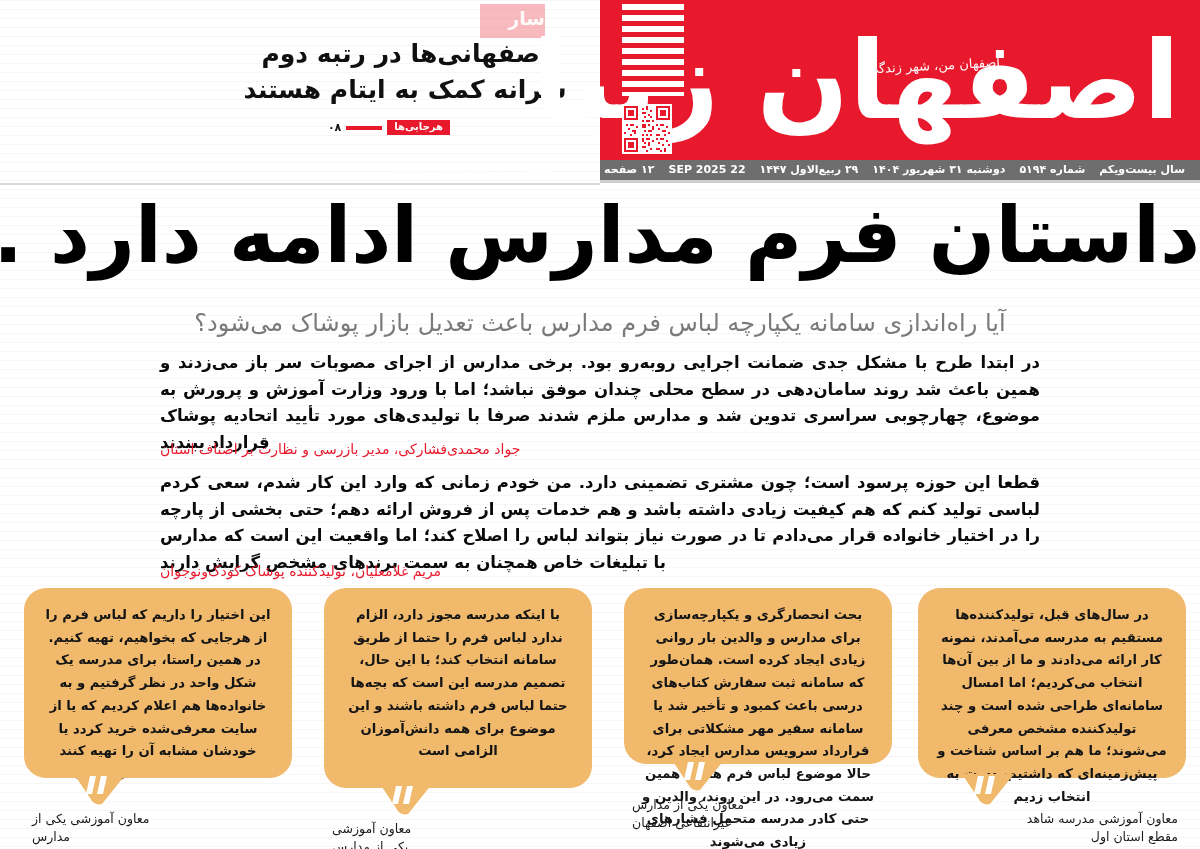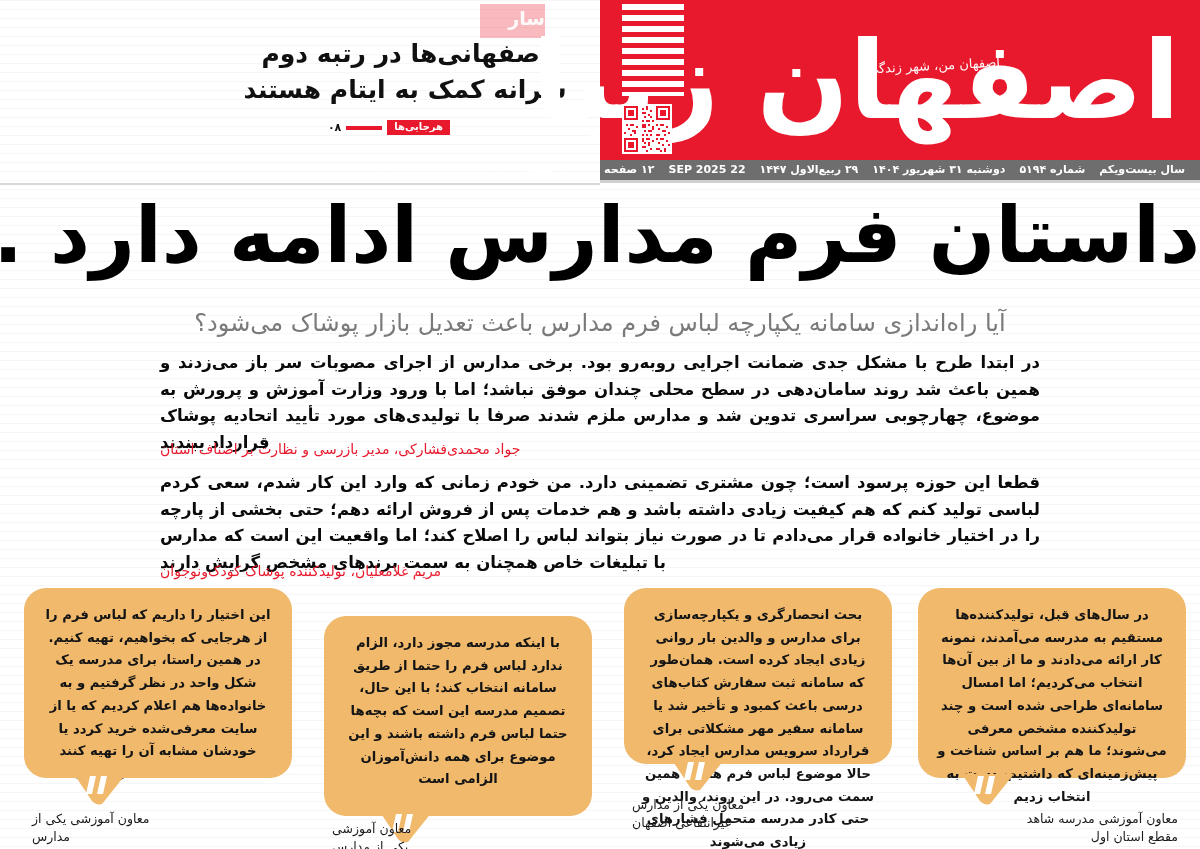--- a/index.html
+++ b/index.html
@@ -358,21 +358,21 @@
     position: absolute;
     font-size: 12.5px;
     color: #1a1a1a;
     line-height: 1.45;
     direction: rtl;
     white-space: pre-line;
   }
 
   #bcol0 .bubble { height: 190px; }
   #bcol1 .bubble { height: 176px; }
-  #bcol2 .bubble { height: 200px; margin-top: 28px; }
+  #bcol2 .bubble { height: 200px; }
   #bcol3 .bubble { height: 190px; }
 
   #bcol0 .bubble-tail { left: 42px; }
   #bcol1 .bubble-tail { left: 46px; }
   #bcol2 .bubble-tail { left: 54px; }
   #bcol3 .bubble-tail { left: 48px; }
 
   #bcol0 .bubble-attrib { right: 8px;  top: 222px; text-align: right; width: 200px; }
   #bcol1 .bubble-attrib { right: 120px; top: 208px; text-align: left; width: 140px; }
   #bcol2 .bubble-attrib { right: 110px; top: 232px; text-align: left; width: 150px; }

